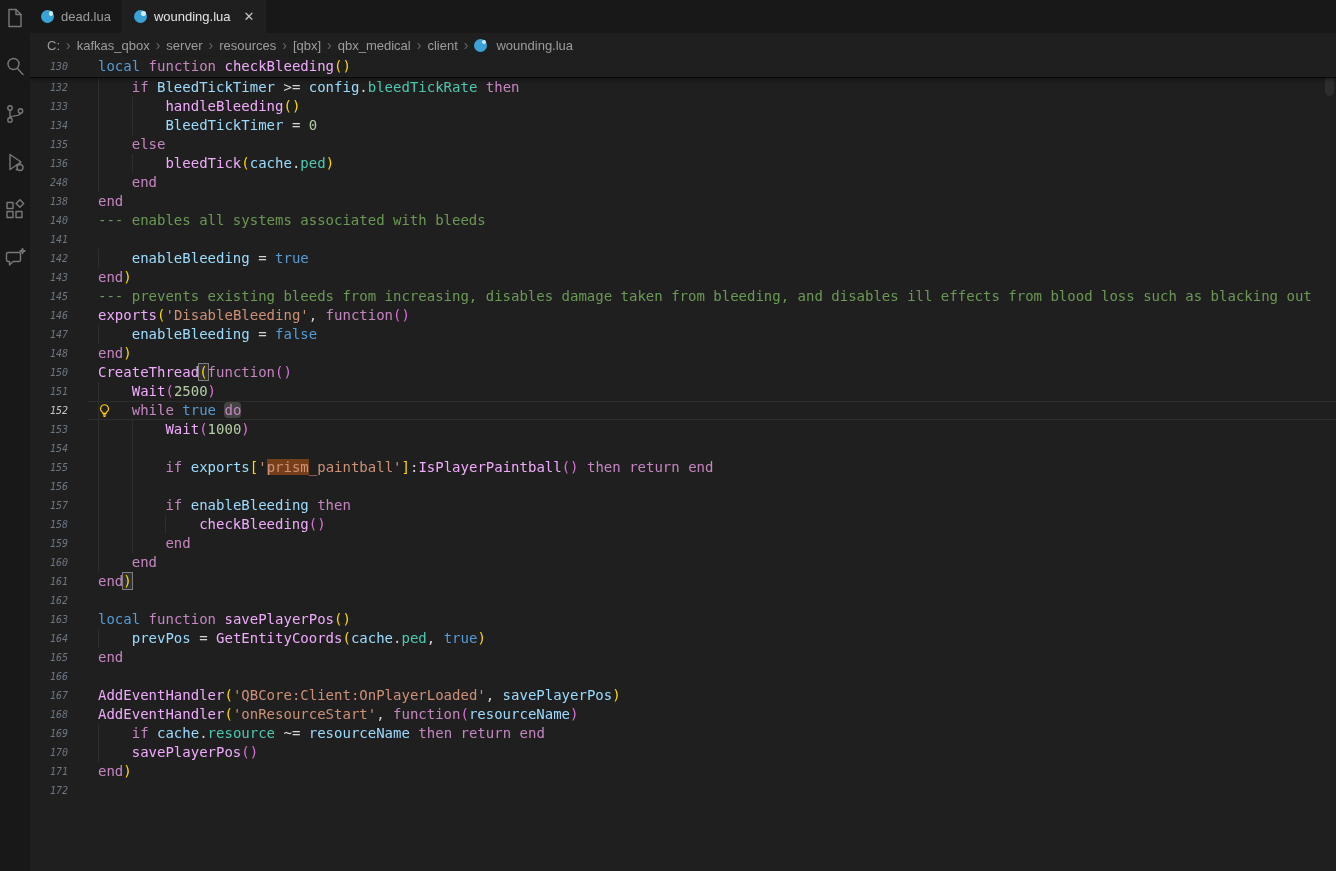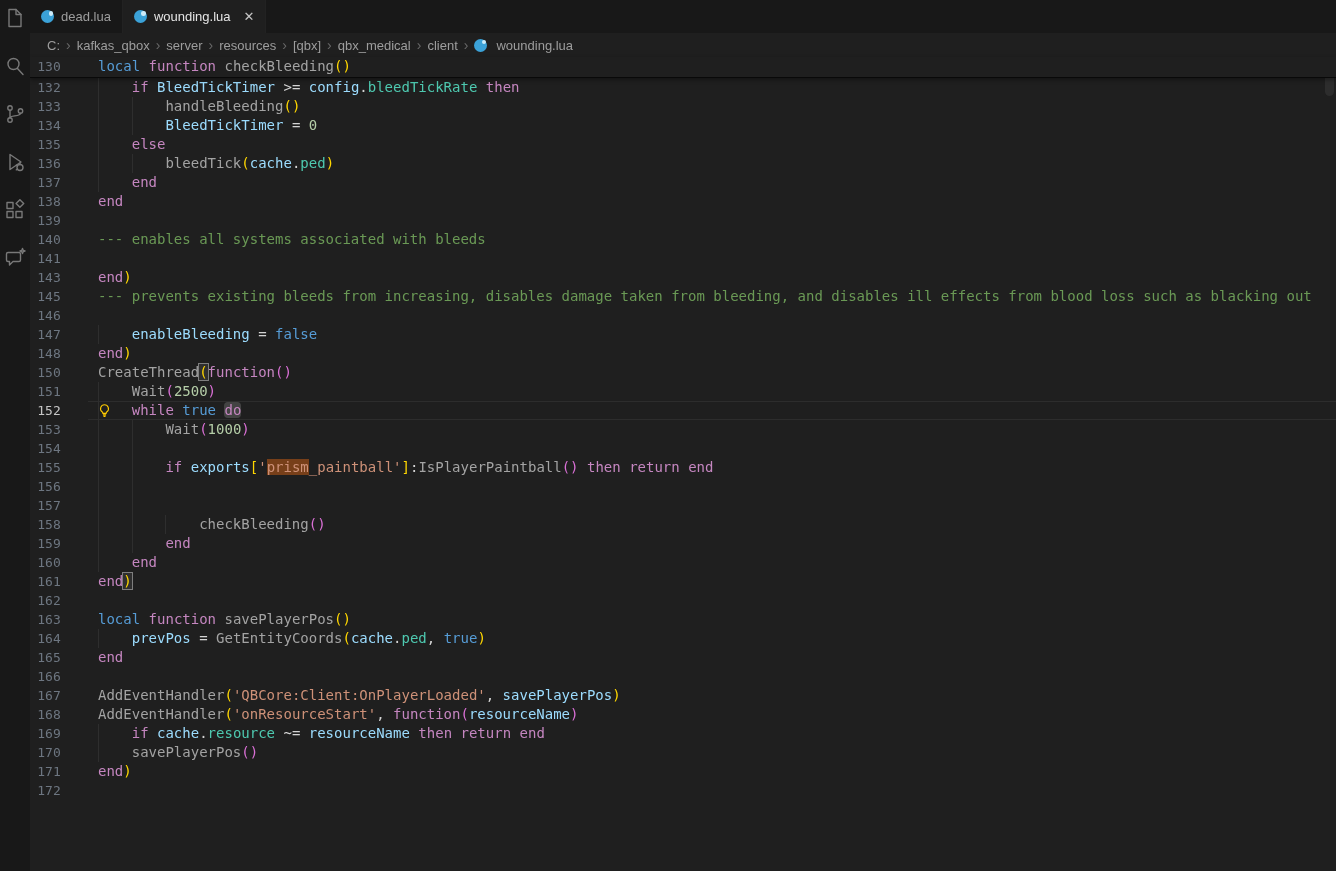--- a/index.html
+++ b/index.html
@@ -38,36 +38,36 @@
   .sep{color:#686868;padding:0 1px;font-size:14px;}
   .breadcrumbs .lua-icon{margin:0 4px 0 3px;}
   
   .sticky{
     flex:none;height:20px;background:#1f1f1f;position:relative;z-index:3;
     border-bottom:1px solid #090909;box-shadow:0 2px 4px rgba(0,0,0,.35);
   }
   .lines{flex:1;position:relative;background:#1f1f1f;}
   .row{height:19px;position:relative;white-space:pre;font-family:"DejaVu Sans Mono",monospace;font-size:14px;color:#d4d4d4;}
   .row .num{
-    position:absolute;left:0;top:0;width:38px;text-align:center;
-    color:#6d7681;font-size:13px;line-height:19px;
+    position:absolute;left:0;top:0;width:38px;text-align:right;
+    color:#6d7681;font-size:10px;line-height:19px;font-style:italic;
   }
   .row.cur .num{color:#c6c6c6;}
   .row .code{position:absolute;left:68px;top:0;line-height:19px;}
   .guide{position:absolute;top:0;bottom:0;width:1px;background:#2e2e2e;}
   .cur-band{
     position:absolute;left:58px;right:0;top:0;height:19px;box-sizing:border-box;
     border-top:1px solid #2d2d2d;border-bottom:1px solid #2d2d2d;
   }
   .bulb{position:absolute;left:67px;top:2px;width:15px;height:15px;}
   
   .tk-p{color:#d4d4d4}
   .tk-kw{color:#c586c0}
   .tk-blu{color:#569cd6}
-  .tk-fn{color:#a3a3a3}
+  .tk-fn{color:#f0abfc}
   .tk-v{color:#9cdcfe}
   .tk-t{color:#4ec9b0}
   .tk-n{color:#b5cea8}
   .tk-s{color:#ce9178}
   .tk-c{color:#6a9955}
   .tk-b1{color:#ffd700}
   .tk-b2{color:#da70d6}
   .hl-word{background:rgba(90,90,90,.62);border-radius:4px;}
   .hl-find{background:rgba(216,98,18,.48);}
   .bracket-match{outline:1px solid #7e7e7e;background:rgba(120,120,120,.18);}
@@ -158,41 +158,41 @@
   <div class="sticky">
       <div class="row"><span class="num">130</span><span class="code"><span class="tk-blu">local</span><span class="tk-p"> </span><span class="tk-kw">function</span><span class="tk-p"> </span><span class="tk-fn">checkBleeding</span><span class="tk-b1">()</span></span></div>
     </div>
 
   <div class="lines">
       <div class="row"><span class="num">132</span><div class="guide" style="left: 68px;"></div><span class="code"><span class="tk-p">    </span><span class="tk-kw">if</span><span class="tk-p"> </span><span class="tk-v">BleedTickTimer</span><span class="tk-p"> &gt;= </span><span class="tk-v">config</span><span class="tk-p">.</span><span class="tk-t">bleedTickRate</span><span class="tk-p"> </span><span class="tk-kw">then</span></span></div>
       <div class="row"><span class="num">133</span><div class="guide" style="left: 68px;"></div><div class="guide" style="left: 101.7px;"></div><span class="code"><span class="tk-p">        </span><span class="tk-fn">handleBleeding</span><span class="tk-b1">()</span></span></div>
       <div class="row"><span class="num">134</span><div class="guide" style="left: 68px;"></div><div class="guide" style="left: 101.7px;"></div><span class="code"><span class="tk-p">        </span><span class="tk-v">BleedTickTimer</span><span class="tk-p"> = </span><span class="tk-n">0</span></span></div>
       <div class="row"><span class="num">135</span><div class="guide" style="left: 68px;"></div><span class="code"><span class="tk-p">    </span><span class="tk-kw">else</span></span></div>
       <div class="row"><span class="num">136</span><div class="guide" style="left: 68px;"></div><div class="guide" style="left: 101.7px;"></div><span class="code"><span class="tk-p">        </span><span class="tk-fn">bleedTick</span><span class="tk-b1">(</span><span class="tk-v">cache</span><span class="tk-p">.</span><span class="tk-t">ped</span><span class="tk-b1">)</span></span></div>
-      <div class="row"><span class="num">137</span><div class="guide" style="left: 68px;"></div><span class="code"><span class="tk-p">    </span><span class="tk-kw">end</span></span></div>
+      <div class="row"><span class="num">248</span><div class="guide" style="left: 68px;"></div><span class="code"><span class="tk-p">    </span><span class="tk-kw">end</span></span></div>
       <div class="row"><span class="num">138</span><span class="code"><span class="tk-kw">end</span></span></div>
-      <div class="row"><span class="num">139</span><span class="code"></span></div>
       <div class="row"><span class="num">140</span><span class="code"><span class="tk-c">--- enables all systems associated with bleeds</span></span></div>
       <div class="row"><span class="num">141</span></div>
+      <div class="row"><span class="num">142</span><div class="guide" style="left: 68px;"></div><span class="code"><span class="tk-p">    </span><span class="tk-v">enableBleeding</span><span class="tk-p"> = </span><span class="tk-blu">true</span></span></div>
       <div class="row"><span class="num">143</span><span class="code"><span class="tk-kw">end</span><span class="tk-b1">)</span></span></div>
       <div class="row"><span class="num">145</span><span class="code"><span class="tk-c">--- prevents existing bleeds from increasing, disables damage taken from bleeding, and disables ill effects from blood loss such as blacking out</span></span></div>
-      <div class="row"><span class="num">146</span></div>
+      <div class="row"><span class="num">146</span><span class="code"><span class="tk-fn">exports</span><span class="tk-b1">(</span><span class="tk-s">'DisableBleeding'</span><span class="tk-p">, </span><span class="tk-kw">function</span><span class="tk-b2">()</span></span></div>
       <div class="row"><span class="num">147</span><div class="guide" style="left: 68px;"></div><span class="code"><span class="tk-p">    </span><span class="tk-v">enableBleeding</span><span class="tk-p"> = </span><span class="tk-blu">false</span></span></div>
       <div class="row"><span class="num">148</span><span class="code"><span class="tk-kw">end</span><span class="tk-b1">)</span></span></div>
       <div class="row"><span class="num">150</span><span class="code"><span class="tk-fn">CreateThread</span><span class="tk-b1 bracket-match">(</span><span class="tk-kw">function</span><span class="tk-b2">()</span></span></div>
       <div class="row"><span class="num">151</span><div class="guide" style="left: 68px;"></div><span class="code"><span class="tk-p">    </span><span class="tk-fn">Wait</span><span class="tk-b2">(</span><span class="tk-n">2500</span><span class="tk-b2">)</span></span></div>
       <div class="row cur"><div class="cur-band"></div><span class="num">152</span><div class="guide" style="left: 68px;"></div><span class="bulb"><svg viewBox="0 0 16 16" width="15" height="15">
             <path fill="none" stroke="#ffcc00" stroke-width="1.2" d="M8 1.8a4.2 4.2 0 0 0-2.6 7.5c.5.4.9 1 .9 1.7h3.4c0-.7.4-1.3.9-1.7A4.2 4.2 0 0 0 8 1.8z"></path>
             <path stroke="#ffcc00" stroke-width="1.2" d="M6.3 12.6h3.4M6.9 14.2h2.2"></path>
           </svg></span><span class="code"><span class="tk-p">    </span><span class="tk-kw">while</span><span class="tk-p"> </span><span class="tk-blu">true</span><span class="tk-p"> </span><span class="tk-kw hl-word">do</span></span></div>
       <div class="row"><span class="num">153</span><div class="guide" style="left: 68px;"></div><div class="guide" style="left: 101.7px;"></div><span class="code"><span class="tk-p">        </span><span class="tk-fn">Wait</span><span class="tk-b2">(</span><span class="tk-n">1000</span><span class="tk-b2">)</span></span></div>
       <div class="row"><span class="num">154</span><div class="guide" style="left: 68px;"></div><div class="guide" style="left: 101.7px;"></div><span class="code"></span></div>
       <div class="row"><span class="num">155</span><div class="guide" style="left: 68px;"></div><div class="guide" style="left: 101.7px;"></div><span class="code"><span class="tk-p">        </span><span class="tk-kw">if</span><span class="tk-p"> </span><span class="tk-v">exports</span><span class="tk-b1">[</span><span class="tk-s">'</span><span class="tk-s hl-find">prism</span><span class="tk-s">_paintball'</span><span class="tk-b1">]</span><span class="tk-p">:</span><span class="tk-fn">IsPlayerPaintball</span><span class="tk-b2">()</span><span class="tk-p"> </span><span class="tk-kw">then</span><span class="tk-p"> </span><span class="tk-kw">return</span><span class="tk-p"> </span><span class="tk-kw">end</span></span></div>
       <div class="row"><span class="num">156</span><div class="guide" style="left: 68px;"></div><div class="guide" style="left: 101.7px;"></div><span class="code"></span></div>
-      <div class="row"><span class="num">157</span><div class="guide" style="left: 68px;"></div><div class="guide" style="left: 101.7px;"></div></div>
+      <div class="row"><span class="num">157</span><div class="guide" style="left: 68px;"></div><div class="guide" style="left: 101.7px;"></div><span class="code"><span class="tk-p">        </span><span class="tk-kw">if</span><span class="tk-p"> </span><span class="tk-v">enableBleeding</span><span class="tk-p"> </span><span class="tk-kw">then</span></span></div>
       <div class="row"><span class="num">158</span><div class="guide" style="left: 68px;"></div><div class="guide" style="left: 101.7px;"></div><div class="guide" style="left: 135.4px;"></div><span class="code"><span class="tk-p">            </span><span class="tk-fn">checkBleeding</span><span class="tk-b2">()</span></span></div>
       <div class="row"><span class="num">159</span><div class="guide" style="left: 68px;"></div><div class="guide" style="left: 101.7px;"></div><span class="code"><span class="tk-p">        </span><span class="tk-kw">end</span></span></div>
       <div class="row"><span class="num">160</span><div class="guide" style="left: 68px;"></div><span class="code"><span class="tk-p">    </span><span class="tk-kw">end</span></span></div>
       <div class="row"><span class="num">161</span><span class="code"><span class="tk-kw">end</span><span class="tk-b1 bracket-match">)</span></span></div>
       <div class="row"><span class="num">162</span><span class="code"></span></div>
       <div class="row"><span class="num">163</span><span class="code"><span class="tk-blu">local</span><span class="tk-p"> </span><span class="tk-kw">function</span><span class="tk-p"> </span><span class="tk-fn">savePlayerPos</span><span class="tk-b1">()</span></span></div>
       <div class="row"><span class="num">164</span><div class="guide" style="left: 68px;"></div><span class="code"><span class="tk-p">    </span><span class="tk-v">prevPos</span><span class="tk-p"> = </span><span class="tk-fn">GetEntityCoords</span><span class="tk-b1">(</span><span class="tk-v">cache</span><span class="tk-p">.</span><span class="tk-t">ped</span><span class="tk-p">, </span><span class="tk-blu">true</span><span class="tk-b1">)</span></span></div>
       <div class="row"><span class="num">165</span><span class="code"><span class="tk-kw">end</span></span></div>
       <div class="row"><span class="num">166</span><span class="code"></span></div>
       <div class="row"><span class="num">167</span><span class="code"><span class="tk-fn">AddEventHandler</span><span class="tk-b1">(</span><span class="tk-s">'QBCore:Client:OnPlayerLoaded'</span><span class="tk-p">, </span><span class="tk-v">savePlayerPos</span><span class="tk-b1">)</span></span></div>

